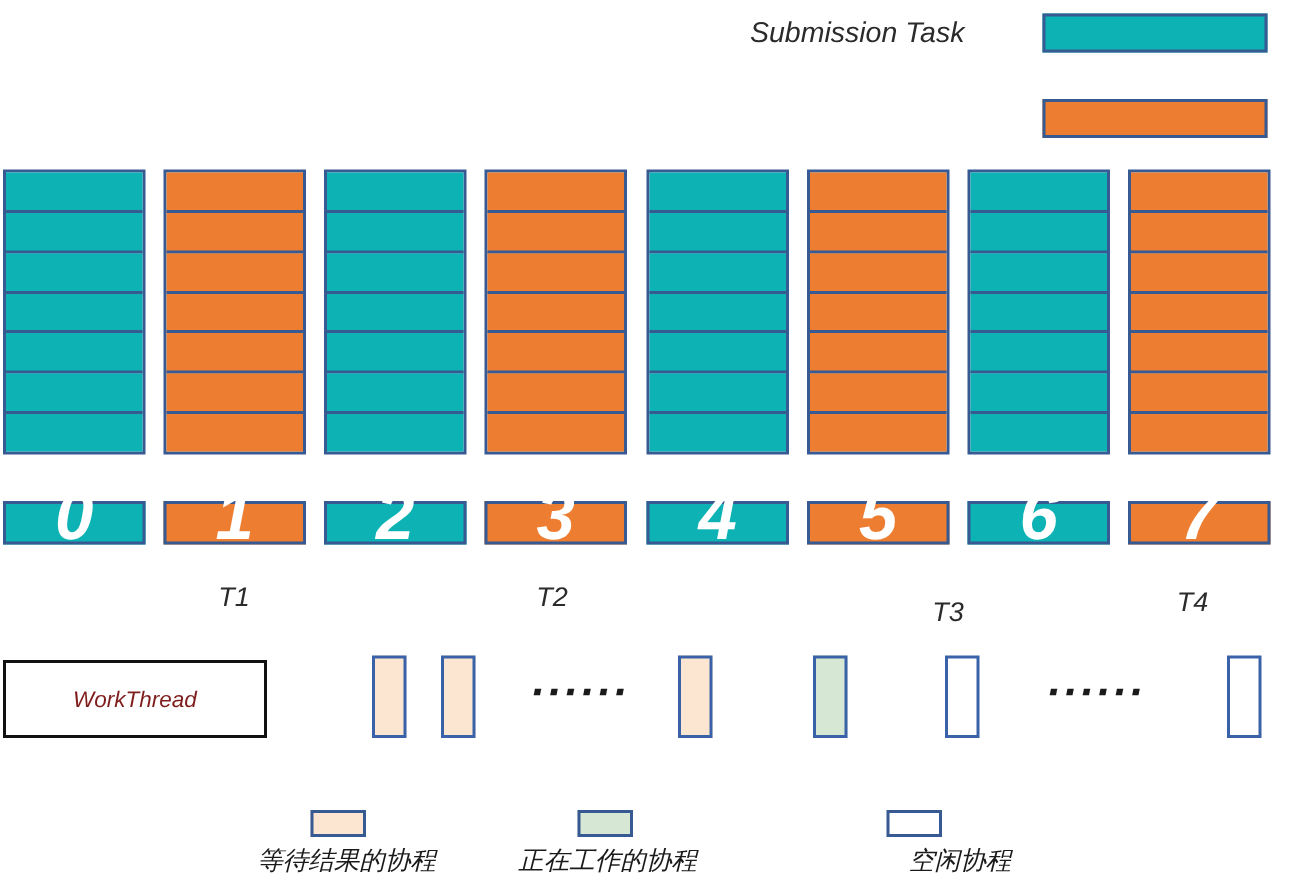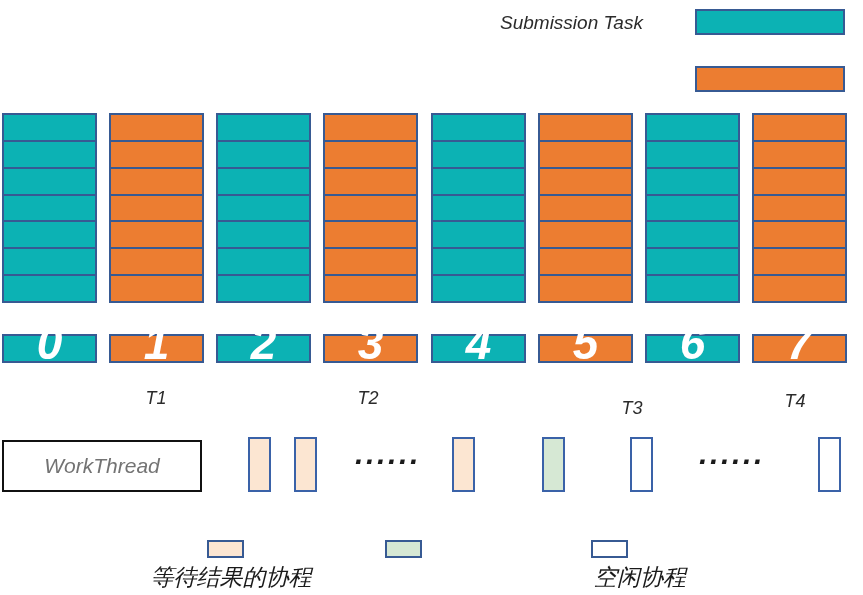--- a/index.html
+++ b/index.html
@@ -78,29 +78,29 @@
   .thread-label.t1 { left: 156px; top: 388px; }
   .thread-label.t2 { left: 368px; top: 388px; }
   .thread-label.t3 { left: 584px; top: 398px; margin-left: 48px; }
   .thread-label.t4 { left: 795px; top: 391px; }
 
   
   .workthread-box {
     position: absolute;
     left: 2px;
     top: 440px;
-    width: 200px;
+    width: 176px;
     height: 52px;
     background: #ffffff;
     border: 2.5px solid #111111;
     display: flex;
     align-items: center;
     justify-content: center;
-    font-size: 21px;
-    color: #737373;
+    font-size: 15px;
+    color: #7f1d1d;
   }
 
   
   .coroutine {
     position: absolute;
     top: 437px;
     width: 23px;
     height: 55px;
     border: 2px solid #3a62a8;
   }
@@ -128,21 +128,21 @@
     width: 37px;
     height: 18px;
     border: 2px solid var(--border_blue, #375a93);
   }
   .bottom-swatch.waiting { left: 207px; background: var(--peach, #fce6d2); }
   .bottom-swatch.working { left: 385px; background: var(--green, #d6e8d4); }
   .bottom-swatch.idle    { left: 591px; background: #ffffff; }
   .bottom-label {
     position: absolute;
     top: 562px;
-    font-size: 23px;
+    font-size: 17px;
     color: #1a1a1a;
     transform: translateX(-50%);
     white-space: nowrap;
     font-family: "DejaVu Sans", "Liberation Sans", sans-serif;
   }
   .bottom-label.waiting { left: 231px; }
   .bottom-label.working { left: 405px; }
   .bottom-label.idle    { left: 640px; }
 </style>
 </head>
@@ -269,16 +269,17 @@
       <div class="coroutine waiting" style="left: 452px;"></div>
       <div class="coroutine working" style="left: 542px;"></div>
       <div class="coroutine idle" style="left: 630px;"></div>
       <div class="dots" style="left: 697px;">······</div>
       <div class="coroutine idle" style="left: 818px;"></div>
     </div>
 
   <div class="bottom-swatch waiting"></div>
   <div class="bottom-label waiting">等待结果的协程</div>
   <div class="bottom-swatch working"></div>
+  <div class="bottom-label working">正在工作的协程</div>
   <div class="bottom-swatch idle"></div>
   <div class="bottom-label idle">空闲协程</div>
 
 </div>
 
 </body></html>

